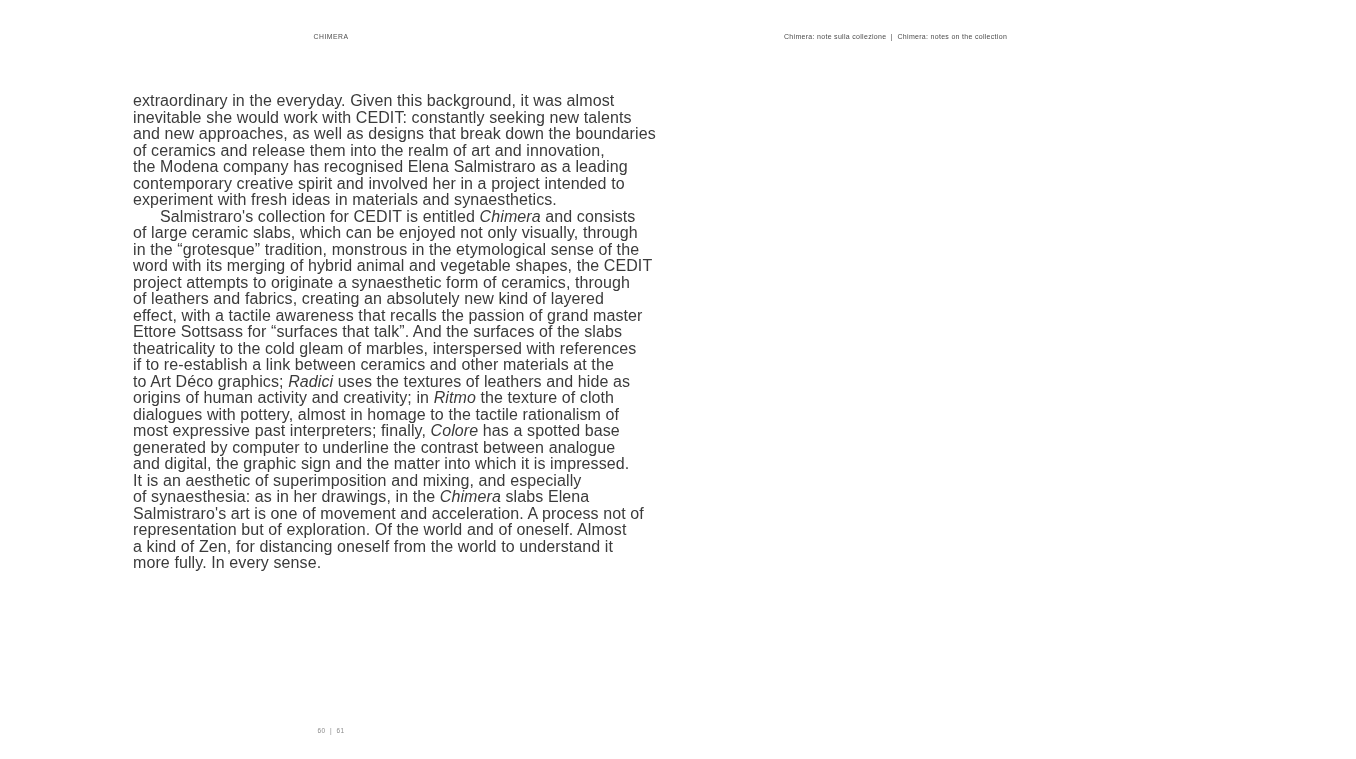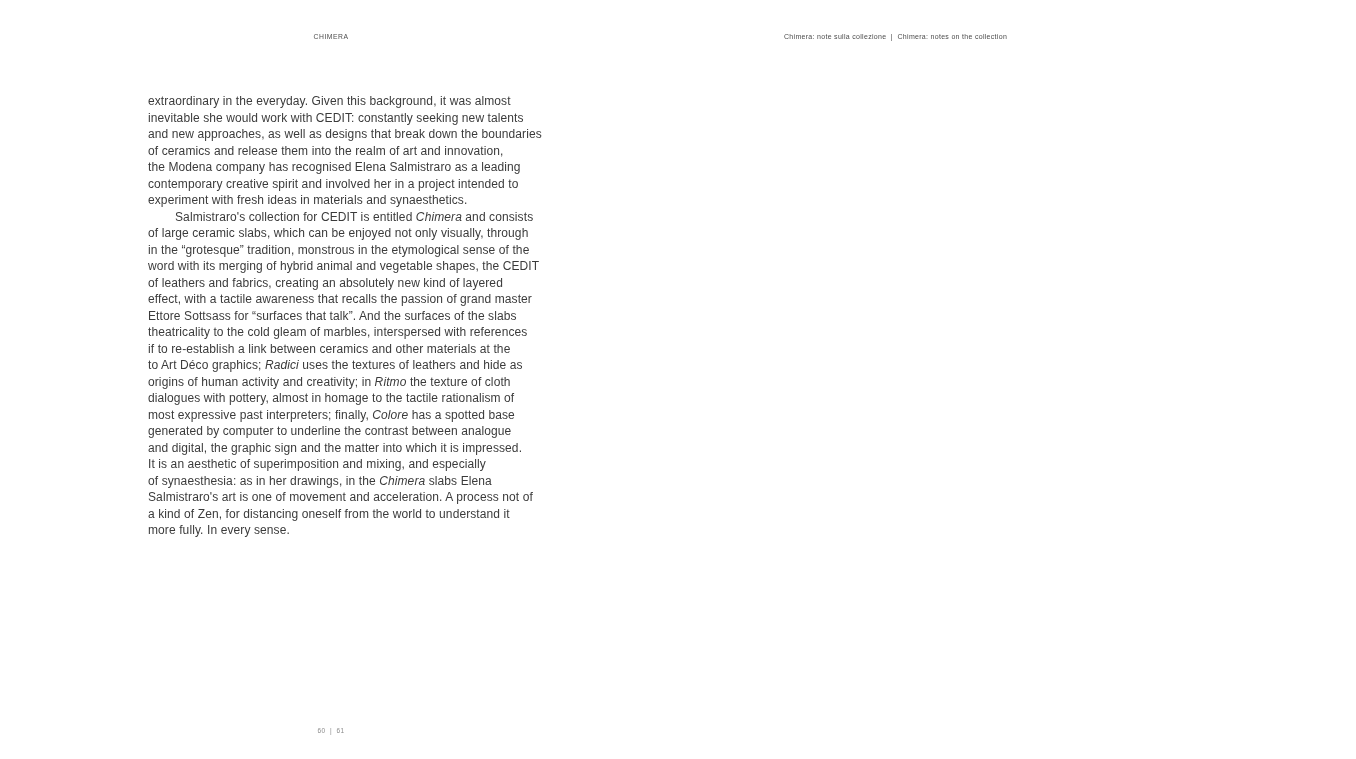--- a/index.html
+++ b/index.html
@@ -25,25 +25,25 @@
     width: 396px;
     text-align: center;
     font-size: 6.8px;
     letter-spacing: 0.5px;
   }
   .running-head.right {
     left: 784px;
   }
   .body-column {
     position: absolute;
-    left: 148px;
+    left: 133px;
     top: 93px;
     width: 400px;
     color: #3b3b3b;
-    font-size: 12px;
+    font-size: 16px;
     line-height: 16.5px;
     letter-spacing: 0.1px;
   }
   .line { white-space: pre; }
   .line.indent { padding-left: 27px; }
   .line em { font-style: italic; }
   .page-footer {
     position: absolute;
     top: 727px;
     left: 133px;
@@ -70,33 +70,35 @@
         <div class="line"><span>of ceramics and release them into the realm of art and innovation,</span></div>
         <div class="line"><span>the Modena company has recognised Elena Salmistraro as a leading</span></div>
         <div class="line"><span>contemporary creative spirit and involved her in a project intended to</span></div>
         <div class="line"><span>experiment with fresh ideas in materials and synaesthetics.</span></div>
       </div>
       <div class="paragraph">
         <div class="line indent"><span>Salmistraro's collection for CEDIT is entitled </span><em>Chimera</em><span> and consists</span></div>
         <div class="line"><span>of large ceramic slabs, which can be enjoyed not only visually, through</span></div>
         <div class="line"><span>in the “grotesque” tradition, monstrous in the etymological sense of the</span></div>
         <div class="line"><span>word with its merging of hybrid animal and vegetable shapes, the CEDIT</span></div>
+        <div class="line"><span>project attempts to originate a synaesthetic form of ceramics, through</span></div>
         <div class="line"><span>of leathers and fabrics, creating an absolutely new kind of layered</span></div>
         <div class="line"><span>effect, with a tactile awareness that recalls the passion of grand master</span></div>
         <div class="line"><span>Ettore Sottsass for “surfaces that talk”. And the surfaces of the slabs</span></div>
         <div class="line"><span>theatricality to the cold gleam of marbles, interspersed with references</span></div>
         <div class="line"><span>if to re-establish a link between ceramics and other materials at the</span></div>
         <div class="line"><span>to Art Déco graphics; </span><em>Radici</em><span> uses the textures of leathers and hide as</span></div>
         <div class="line"><span>origins of human activity and creativity; in </span><em>Ritmo</em><span> the texture of cloth</span></div>
         <div class="line"><span>dialogues with pottery, almost in homage to the tactile rationalism of</span></div>
         <div class="line"><span>most expressive past interpreters; finally, </span><em>Colore</em><span> has a spotted base</span></div>
         <div class="line"><span>generated by computer to underline the contrast between analogue</span></div>
         <div class="line"><span>and digital, the graphic sign and the matter into which it is impressed.</span></div>
         <div class="line"><span>It is an aesthetic of superimposition and mixing, and especially</span></div>
         <div class="line"><span>of synaesthesia: as in her drawings, in the </span><em>Chimera</em><span> slabs Elena</span></div>
         <div class="line"><span>Salmistraro's art is one of movement and acceleration. A process not of</span></div>
+        <div class="line"><span>representation but of exploration. Of the world and of oneself. Almost</span></div>
         <div class="line"><span>a kind of Zen, for distancing oneself from the world to understand it</span></div>
         <div class="line"><span>more fully. In every sense.</span></div>
       </div>
     </div>
 
   <div class="page-footer">60  |  61</div>
 </div>
 
 </body></html>

